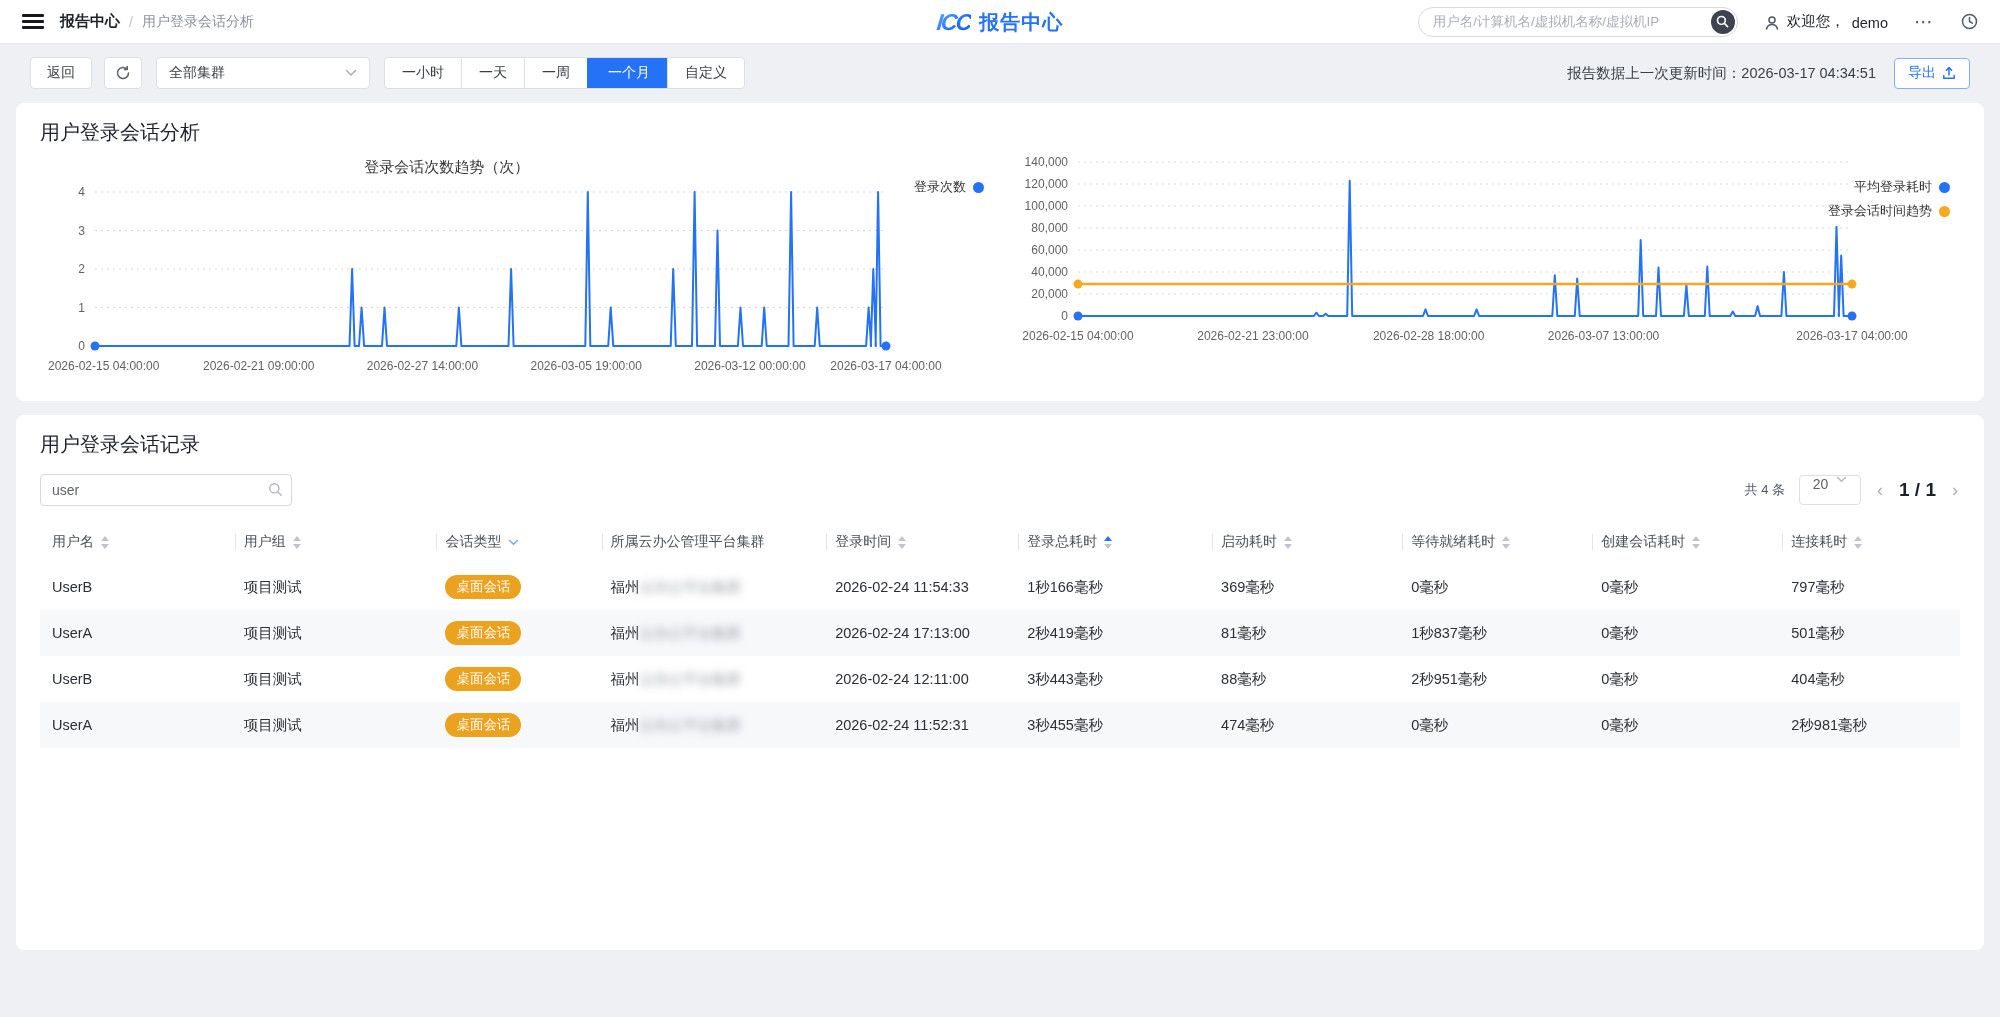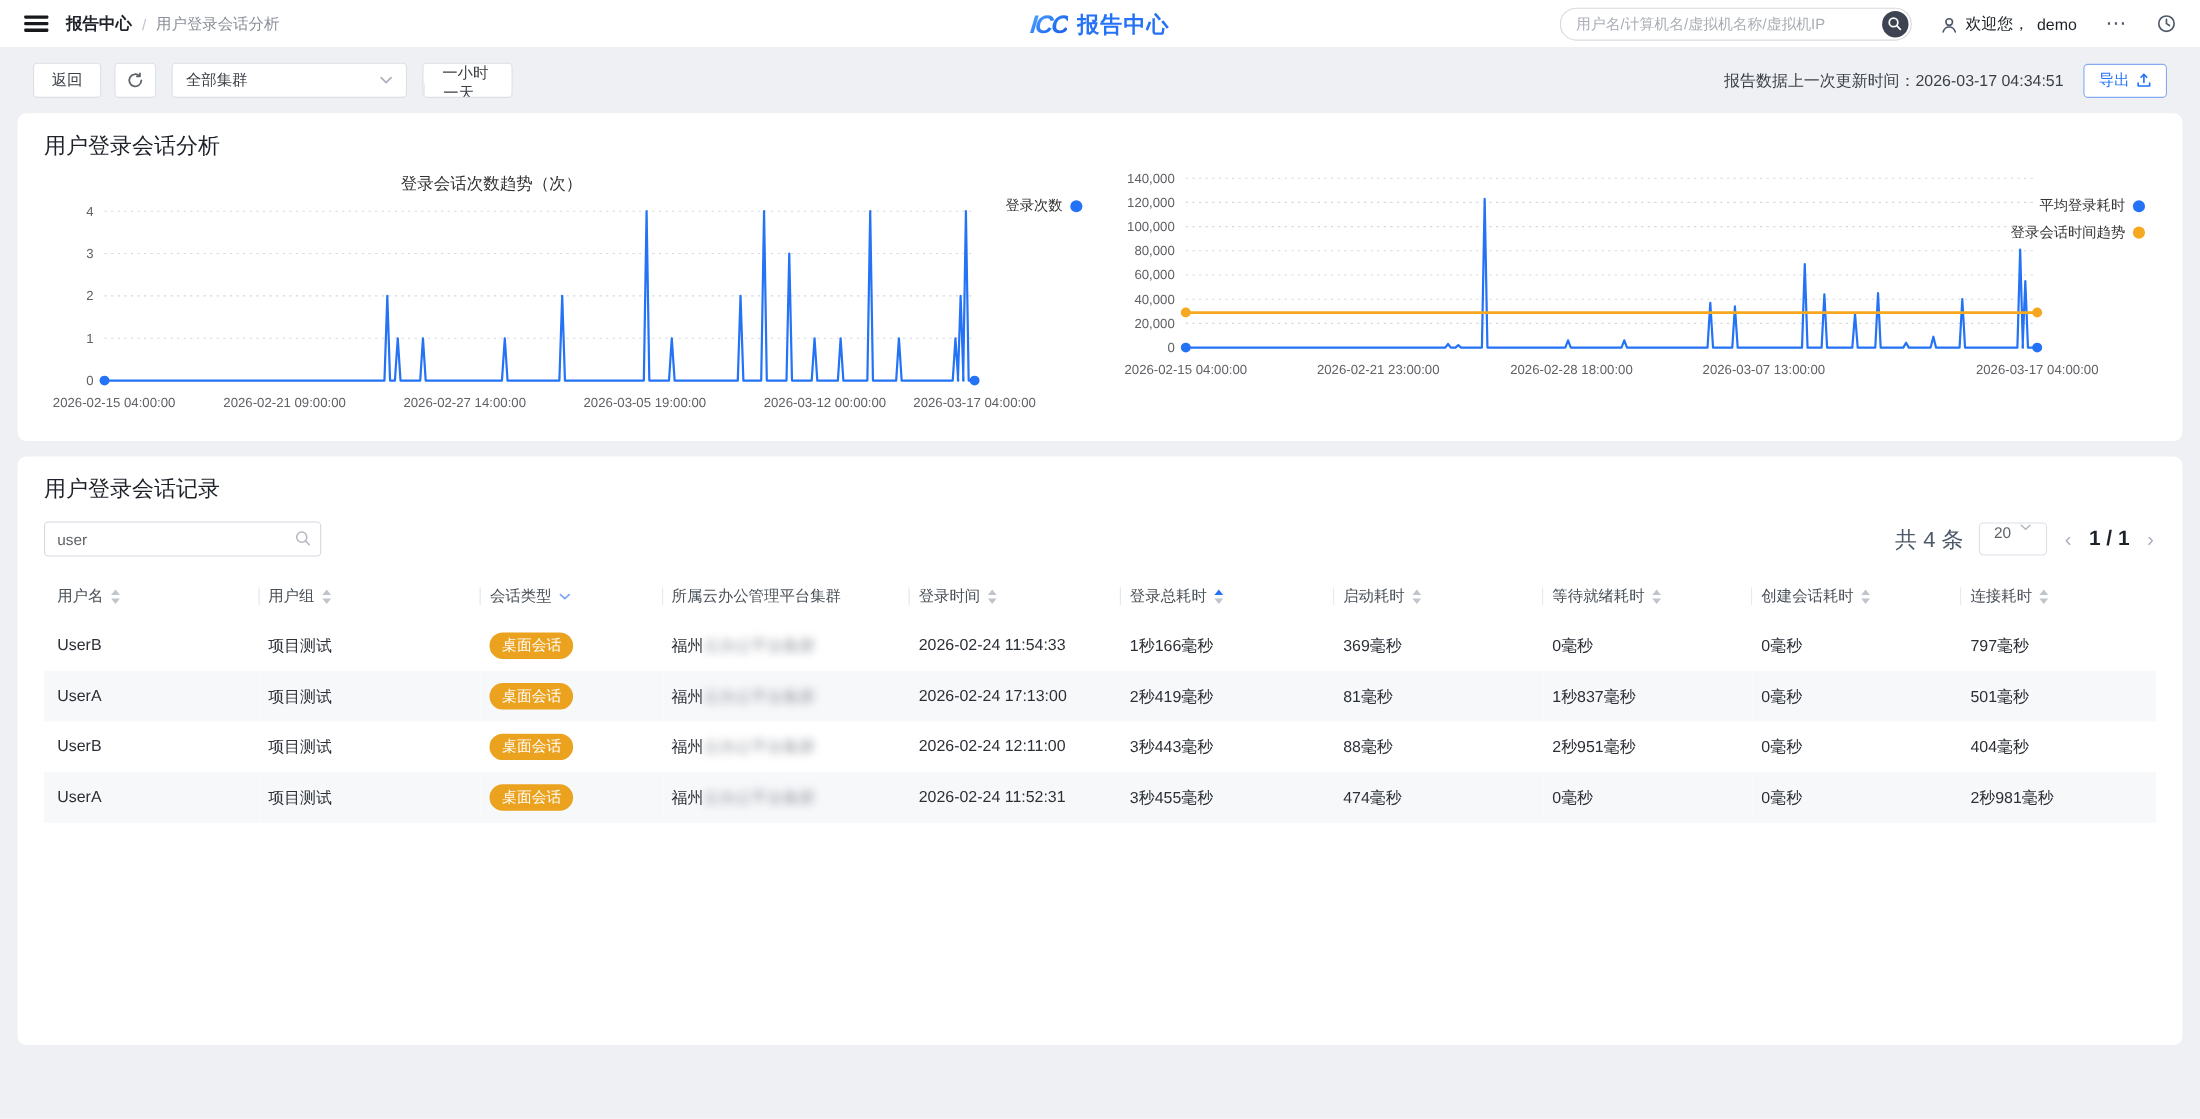--- a/index.html
+++ b/index.html
@@ -57,21 +57,21 @@
     height:32px;background:#fff;border:1px solid var(--border);border-radius:4px;
     padding:0 16px;font-size:14px;color:#3a3f45;cursor:pointer;display:inline-flex;align-items:center;justify-content:center;
     font-family:"Liberation Sans","DejaVu Sans",sans-serif;
   }
   .icon-btn{width:38px;padding:0;margin-left:12px;color:#5f6368;font-size:17px;}
   .select{
     height:32px;width:214px;background:#fff;border:1px solid var(--border);border-radius:4px;
     margin-left:14px;display:flex;align-items:center;padding:0 12px;cursor:pointer;color:#3a3f45;
   }
   .select .chev{margin-left:auto;display:flex;}
-  .seg-group{display:flex;margin-left:14px;border:1px solid var(--border);border-radius:4px;background:#fff;overflow:hidden;height:32px;flex-direction:column;}
+  .seg-group{display:flex;margin-left:14px;border:1px solid var(--border);border-radius:4px;background:#fff;overflow:hidden;height:32px;}
   .seg{
     padding:0 17px;display:flex;align-items:center;font-size:14px;color:#3a3f45;cursor:pointer;
     border-left:1px solid var(--border);
   }
   .seg:first-child{border-left:none;}
   .seg.active{background:var(--primary);color:#fff;border-left-color:var(--primary);padding-left:20px;}
   .toolbar-right{margin-left:auto;display:flex;align-items:center;gap:18px;}
   .update-time{font-size:14.5px;color:#3a3f45;}
   .export-btn{
     height:31px;padding:0 13px;border:1px solid #86abf3;border-radius:4px;background:#fff;
@@ -93,21 +93,21 @@
   .records-card{min-height:535px;}
   .records-head{display:flex;align-items:center;justify-content:space-between;margin-top:16px;}
   .tbl-search{position:relative;width:252px;height:32px;}
   .tbl-search input{
     width:100%;height:100%;border:1px solid #d5d8de;border-radius:4px;outline:none;
     padding:0 32px 0 11px;font-size:14px;color:#5f6368;background:#fff;
     font-family:"Liberation Sans","DejaVu Sans",sans-serif;
   }
   .tbl-search .mag{position:absolute;right:9px;top:8px;}
   .pager{display:flex;align-items:center;gap:14px;}
-  .pager .total{color:#4e5969;font-size:20px;}
+  .pager .total{color:#4e5969;font-size:13px;}
   .page-size{
     width:62px;height:30px;border:1px solid var(--border);border-radius:4px;background:#fff;
     display:flex;justify-content:center;gap:8px;color:#5f6368;cursor:pointer;
   }
   .pager .arrow{color:#a8adb8;font-size:18px;cursor:pointer;line-height:1;padding:0 2px;}
   .page-ind{font-weight:700;color:#1d2129;font-size:19px;}
   table.records{width:100%;border-collapse:collapse;margin-top:14px;table-layout:fixed;}
   table.records th{
     text-align:left;font-size:14px;color:#495057;font-weight:500;height:44px;
     padding:0 8px;position:relative;background:#fff;white-space:nowrap;cursor:pointer;

